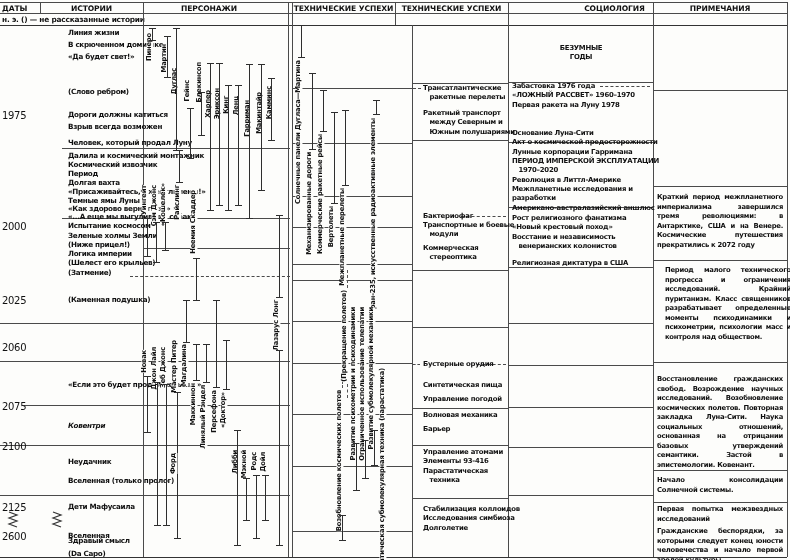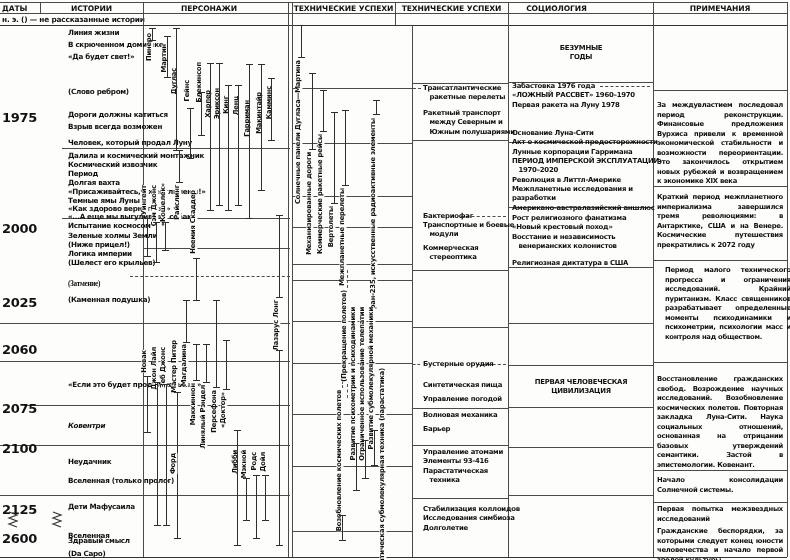--- a/index.html
+++ b/index.html
@@ -10,21 +10,21 @@
   .hl.dash{border-top:1px dashed #4a4a4a;}
   .vl{position:absolute;width:0;border-left:1px solid #4a4a4a;}
   .vd{position:absolute;width:0;border-left:1px dashed #555;}
   .bar{position:absolute;width:0;border-left:1px solid #2e2e2e;}
   .cap{position:absolute;width:7px;height:1px;background:#2e2e2e;}
   .rlab{position:absolute;writing-mode:vertical-rl;transform:rotate(180deg);
         font-size:6.8px;font-weight:600;letter-spacing:-0.2px;line-height:1.1;
         white-space:nowrap;background:#fdfdfb;}
   .hdr{position:absolute;top:4px;font-size:7.6px;font-weight:bold;letter-spacing:-0.1px;}
   .sub{position:absolute;left:2px;top:15px;font-size:7.4px;font-weight:bold;letter-spacing:-0.2px;}
-  .date{position:absolute;left:2px;font-size:13px;font-weight:bold;letter-spacing:-0.3px;}
+  .date{position:absolute;left:2px;font-size:10px;font-weight:normal;letter-spacing:-0.3px;}
   .story{position:absolute;left:68px;font-size:7.2px;font-weight:bold;letter-spacing:-0.3px;white-space:nowrap;}
   .blk{position:absolute;font-size:6.9px;letter-spacing:-0.25px;line-height:1.35;
        white-space:pre;font-weight:600;}
   .blk.center{text-align:center;font-weight:bold;}
   .note{position:absolute;left:657px;width:126px;font-size:6.8px;letter-spacing:-0.25px;
         line-height:1.4;text-align:justify;font-weight:600;}
   .squig{position:absolute;}
 </style>
 </head>
 <body>
@@ -92,21 +92,21 @@
     <div class="hl dash" style="left: 413px; top: 364px; width: 7px;"></div>
     <div class="hl dash" style="left: 477px; top: 364px; width: 29px;"></div>
     <div class="vd" style="left: 347px; top: 270px; height: 18px;"></div>
     <div class="vd" style="left: 347px; top: 384px; height: 14px;"></div>
     <div class="vd" style="left: 342px; top: 377px; height: 11px;"></div>
     <div class="hdr" style="left: 2px; width: 36px; text-align: left;">ДАТЫ</div>
     <div class="hdr" style="left: 40px; width: 103px; text-align: center;">ИСТОРИИ</div>
     <div class="hdr" style="left: 143px; width: 132px; text-align: center;">ПЕРСОНАЖИ</div>
     <div class="hdr" style="left: 292px; width: 103px; text-align: center;">ТЕХНИЧЕСКИЕ УСПЕХИ</div>
     <div class="hdr" style="left: 395px; width: 113px; text-align: center;">ТЕХНИЧЕСКИЕ УСПЕХИ</div>
-    <div class="hdr" style="left: 484px; width: 145px; text-align: center;">СОЦИОЛОГИЯ</div>
+    <div class="hdr" style="left: 508px; width: 145px; text-align: center; padding-left: 34px;">СОЦИОЛОГИЯ</div>
     <div class="hdr" style="left: 653px; width: 134px; text-align: center;">ПРИМЕЧАНИЯ</div>
     <div class="date" style="top: 110px;">1975</div>
     <div class="date" style="top: 221px;">2000</div>
     <div class="date" style="top: 295px;">2025</div>
     <div class="date" style="top: 342px;">2060</div>
     <div class="date" style="top: 401px;">2075</div>
     <div class="date" style="top: 441px;">2100</div>
     <div class="date" style="top: 502px;">2125</div>
     <div class="date" style="top: 531px;">2600</div>
     <div class="story" style="top: 28px;">Линия жизни</div>
@@ -122,21 +122,21 @@
     <div class="story" style="top: 178px;">Долгая вахта</div>
     <div class="story" style="top: 187px;">«Присаживайтесь, джентльмены!»</div>
     <div class="story" style="top: 196px;">Темные ямы Луны</div>
     <div class="story" style="top: 204px;">«Как здорово вернуться!»</div>
     <div class="story" style="top: 212px;">«...А еще мы выгуливаем собак»</div>
     <div class="story" style="top: 221px;">Испытание космосом</div>
     <div class="story" style="top: 231px;">Зеленые холмы Земли</div>
     <div class="story" style="top: 240px;">(Ниже прицел!)</div>
     <div class="story" style="top: 249px;">Логика империи</div>
     <div class="story" style="top: 258px;">(Шелест его крыльев)</div>
-    <div class="story" style="top: 280px; font-family: Liberation Serif, serif;">(Затмение)</div>
+    <div class="story" style="top: 268px;">(Затмение)</div>
     <div class="story" style="top: 295px;">(Каменная подушка)</div>
     <div class="story" style="top: 380px;">«Если это будет продолжаться...»</div>
     <div class="story" style="top: 421px; font-style: italic;">Ковентри</div>
     <div class="story" style="top: 457px;">Неудачник</div>
     <div class="story" style="top: 476px;">Вселенная (только пролог)</div>
     <div class="story" style="top: 502px;">Дети Мафусаила</div>
     <div class="story" style="top: 531px;">Вселенная</div>
     <div class="story" style="top: 536px;">Здравый смысл</div>
     <div class="story" style="top: 549px;">(Da Capo)</div>
     <div class="rlab" style="left: 146px; top: 33px;">Пинеро</div>
@@ -343,23 +343,20 @@
    1970–2020
 Революция в Литтл-Америке
 Межпланетные исследования и
 разработки
 Американо-австралазийский аншлюс</div>
     <div class="blk" style="left: 512px; top: 214px; width: 138px;">Рост религиозного фанатизма
 «Новый крестовый поход»
 Восстание и независимость
    венерианских колонистов</div>
     <div class="blk" style="left: 512px; top: 259px; width: 138px;">Религиозная диктатура в США</div>
-    <div class="blk center" style="left: 512px; top: 378px; width: 138px;">ПЕРВАЯ ЧЕЛОВЕЧЕСКАЯ
-ЦИВИЛИЗАЦИЯ</div>
-    <div class="note" style="top: 101px;">За междувластием последовал период реконструкции. Финансовые предложения Вурхиса привели к временной экономической стабильности и возможности переориентации. Это закончилось открытием новых рубежей и возвращением к экономике XIX века</div>
     <div class="note" style="top: 193px;">Краткий период межпланетного империализма завершился тремя революциями: в Антарктике, США и на Венере. Космические путешествия прекратились к 2072 году</div>
     <div class="note" style="top: 266px; margin-left: 8px;">Период малого технического прогресса и ограничения исследований. Крайний пуританизм. Класс священников разрабатывает определенные моменты психодинамики и психометрии, психологии масс и контроля над обществом.</div>
     <div class="note" style="top: 476px;">Начало консолидации Солнечной системы.</div>
     <div class="note" style="top: 375px;">Восстановление гражданских свобод. Возрождение научных исследований. Возобновление космических полетов. Повторная закладка Луна-Сити. Наука социальных отношений, основанная на отрицании базовых утверждений семантики. Застой в эпистемологии. Ковенант.</div>
     <div class="note" style="top: 505px;">Первая попытка межзвездных исследований</div>
     <div class="note" style="top: 527px;">Гражданские беспорядки, за которыми следует конец юности человечества и начало первой зрелой культуры.</div>
     <div class="squig" style="left: 6px; top: 511px;"><svg width="14" height="18">
         <polyline points="3,1 11,4 3,7 11,10 3,13 11,16" fill="none" stroke="#333" stroke-width="1.2"></polyline>
       </svg></div>
     <div class="squig" style="left: 50px; top: 511px;"><svg width="14" height="18">

